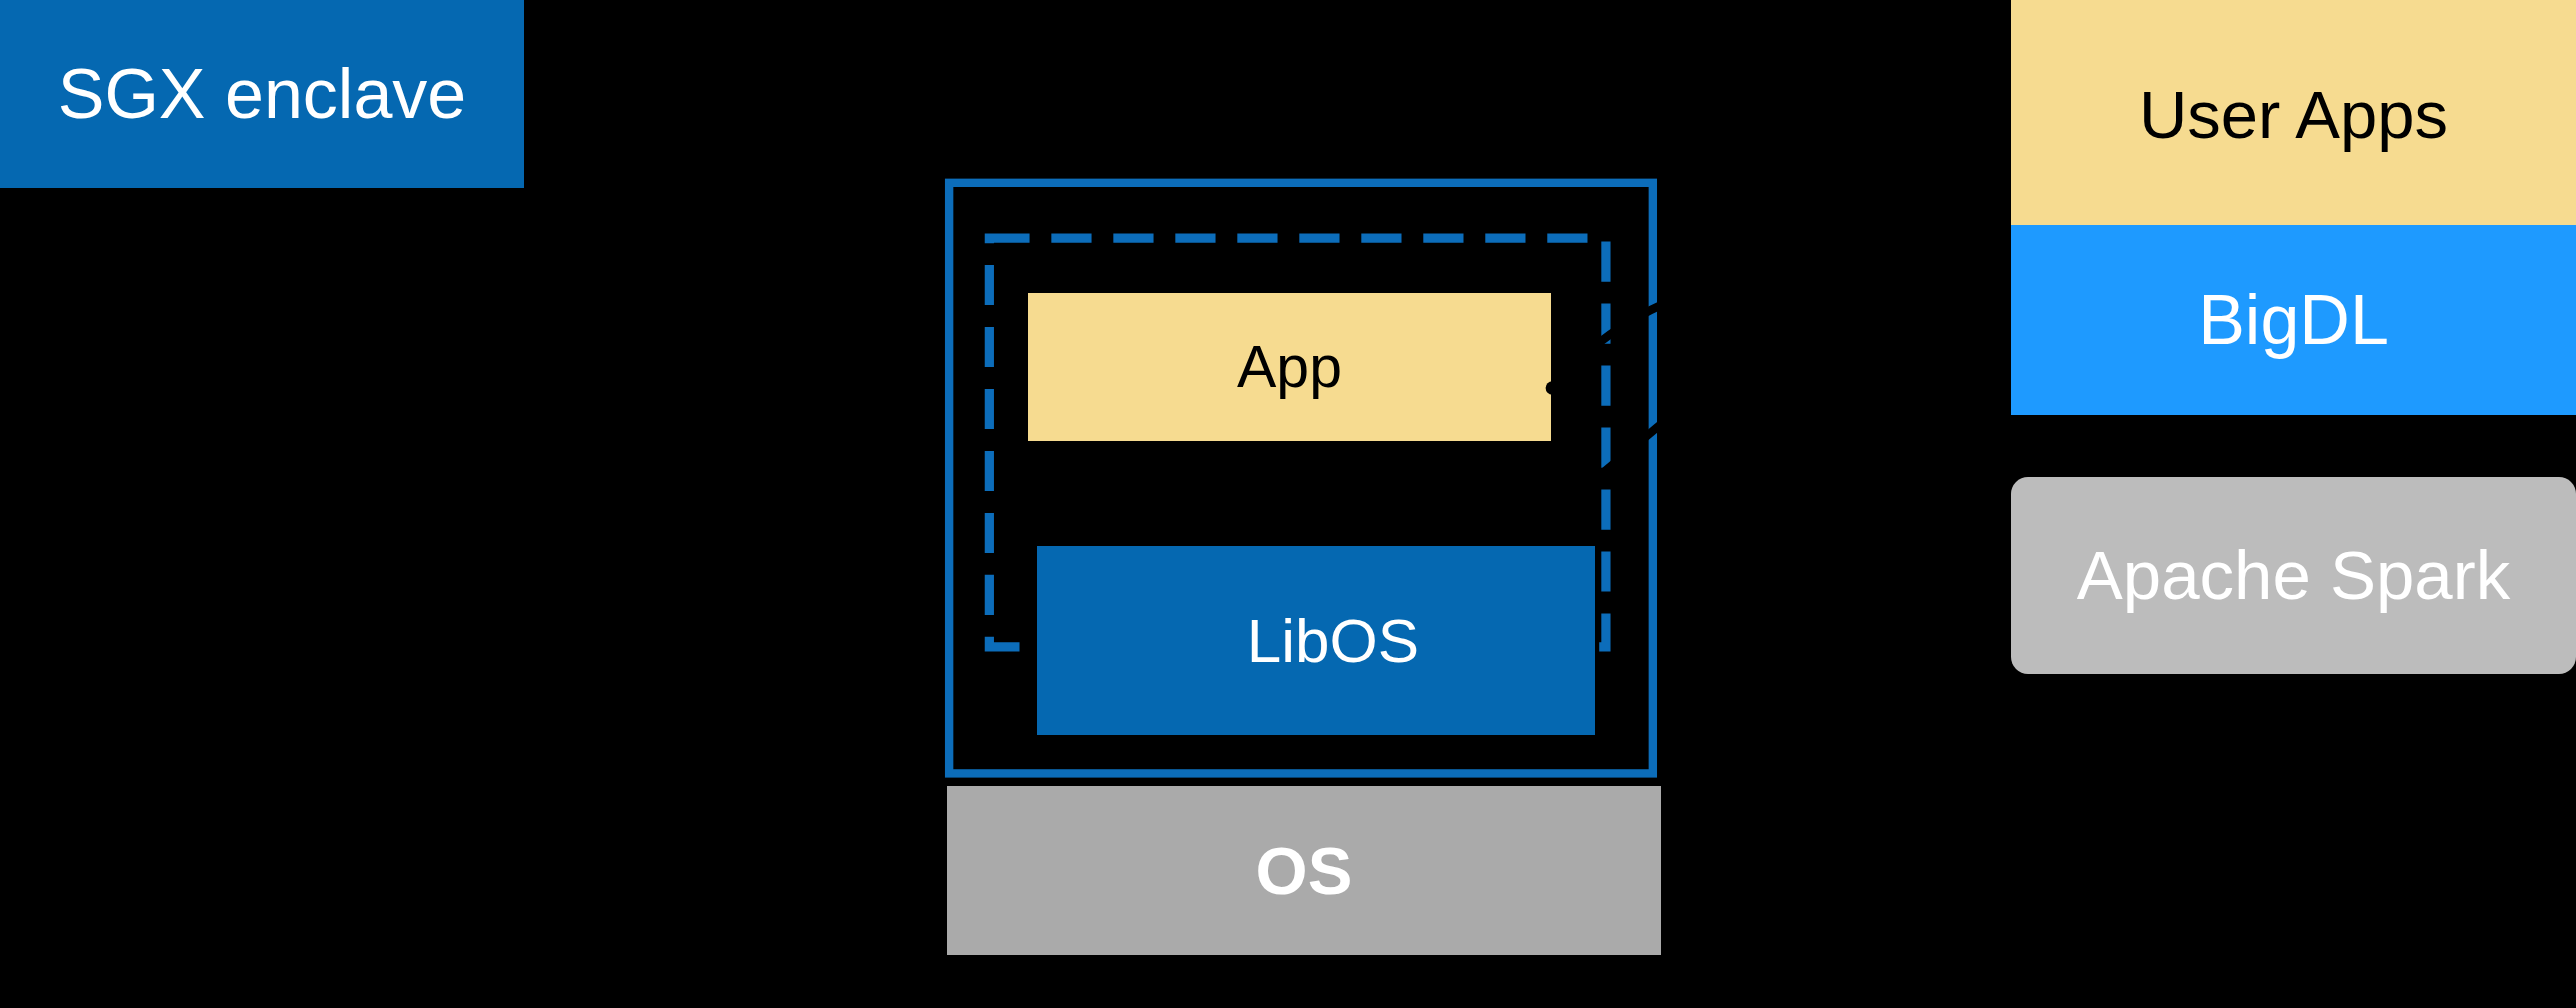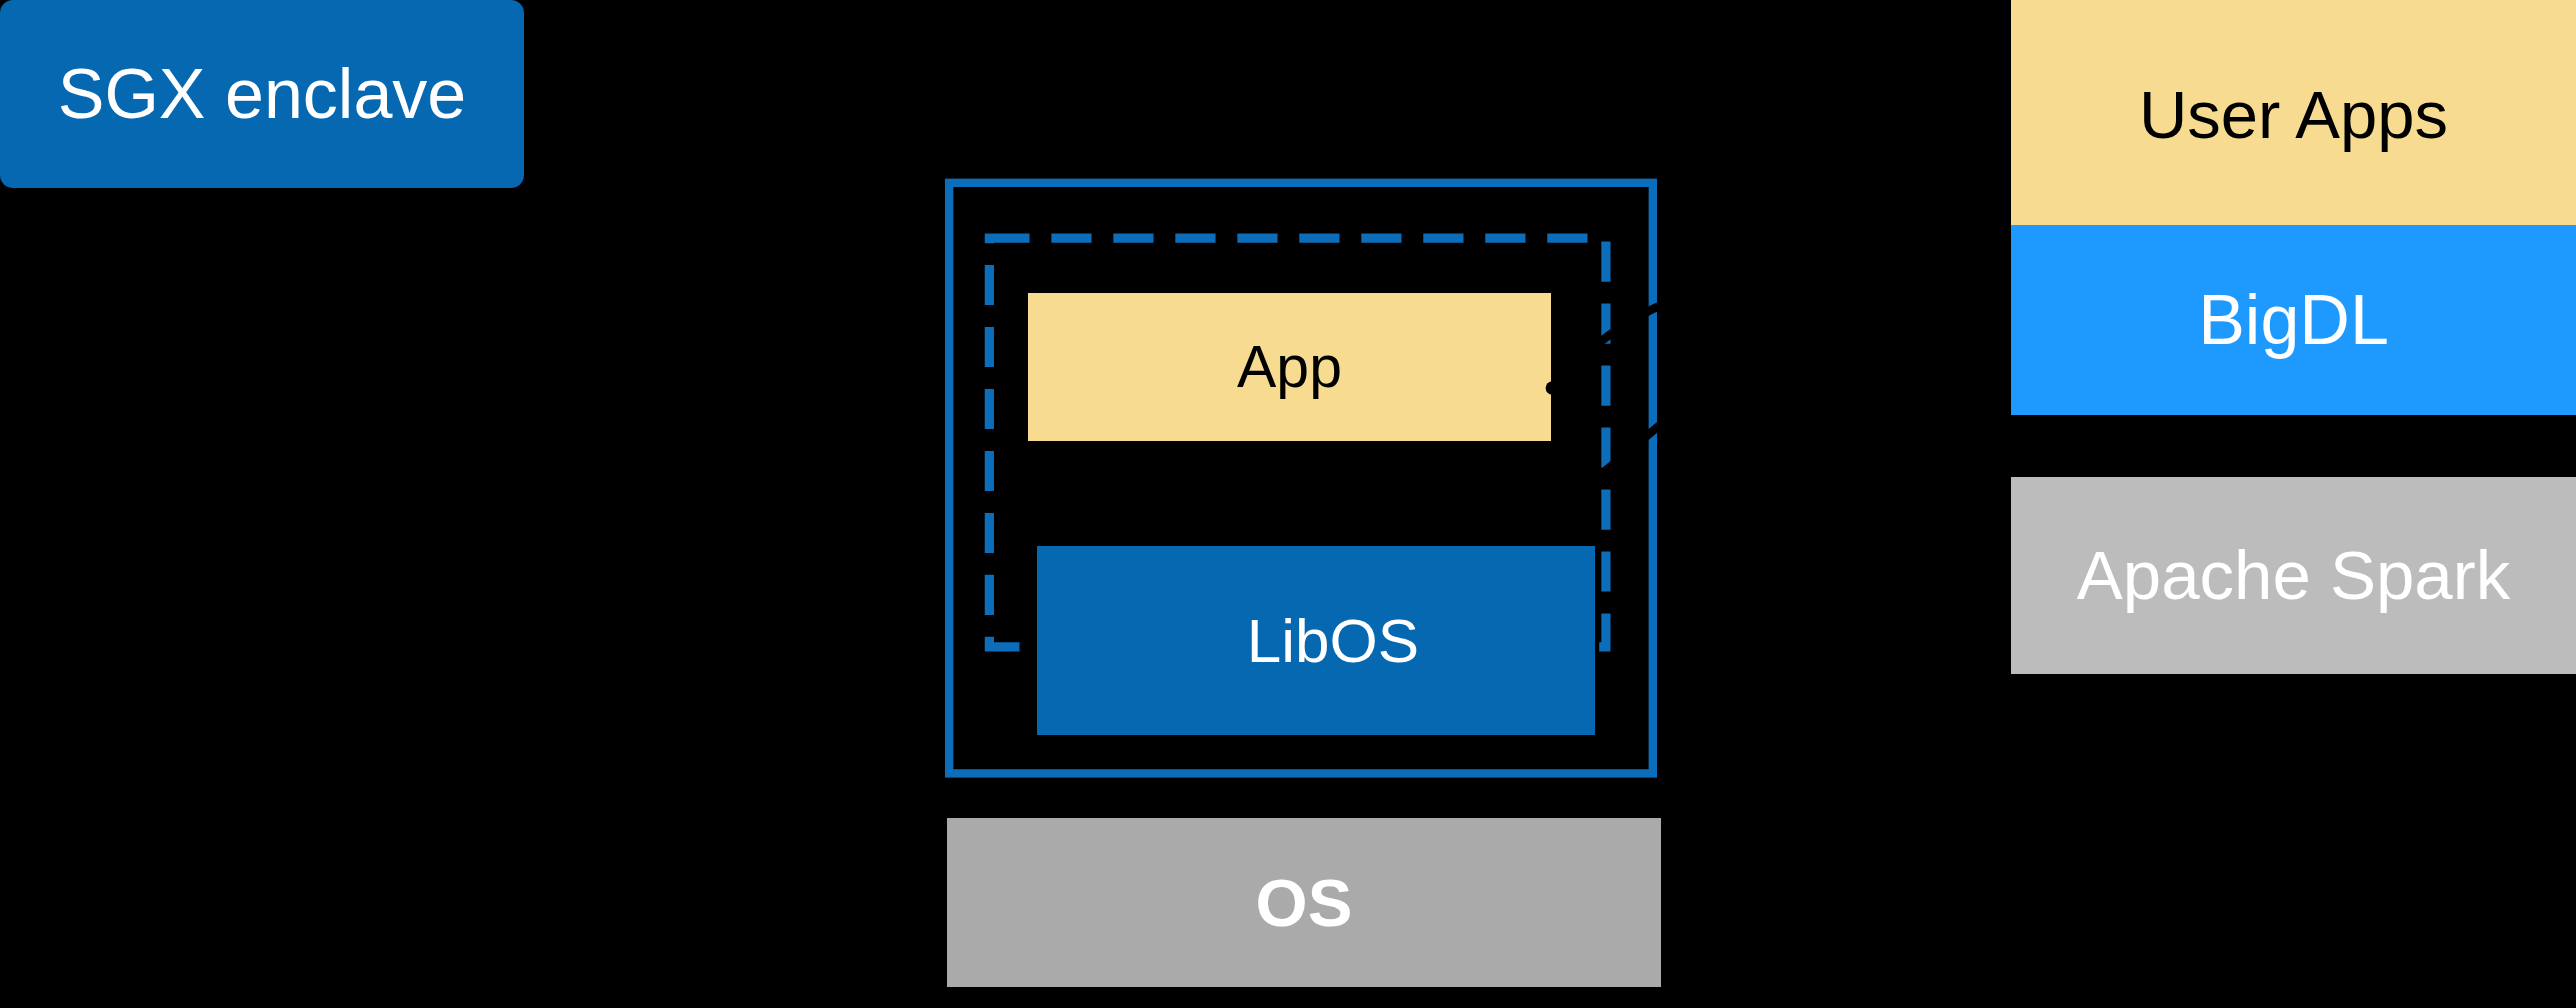--- a/index.html
+++ b/index.html
@@ -33,60 +33,60 @@
     justify-content: center;
     text-align: center;
     line-height: 1;
   }
   .label { white-space: nowrap; }
 
   
   .sgx-box {
     left: 0; top: 502; width: 524px; height: 188px;
     background: var(--intel_blue);
-    border-radius: 13px;
   }
   .sgx-box .label { color: var(--white); font-size: 70px; }
 
   
   .app-box {
     left: 1028px; top: 293px; width: 523px; height: 148px;
     background: var(--yellow);
   }
   .app-box .label { color: var(--black); font-size: 59px; }
 
   .libos-box {
     left: 1037px; top: 546px; width: 524px; height: 189px;
     background: var(--intel_blue);
     padding-left: 34px;
   }
   .libos-box .label { color: var(--white); font-size: 62px; }
 
   .os-box {
-    left: 947px; top: 818px; width: 714px; height: 169px;
+    left: 947px; top: 786px; width: 714px; height: 169px;
     background: var(--os_gray);
   }
   .os-box .label { color: var(--white); font-size: 67px; font-weight: bold; }
 
   
   .user-apps-box {
     left: 2011px; top: 0; width: 565px; height: 228px;
     background: var(--yellow);
   }
   .user-apps-box .label { color: var(--black); font-size: 67px; }
 
   .bigdl-box {
     left: 2011px; top: 225px; width: 565px; height: 190px;
     background: var(--bright_blue);
   }
   .bigdl-box .label { color: var(--white); font-size: 70px; }
 
   .apache-spark-box {
     left: 2011px; top: 477px; width: 565px; height: 197px;
     background: var(--spark_gray);
+    border-radius: 17px;
   }
   .apache-spark-box .label { color: var(--white); font-size: 69px; }
 
   
   .solid-border {
     fill: none;
     stroke: var(--border_blue);
     stroke-width: 10;
   }
   .dashed-border {

